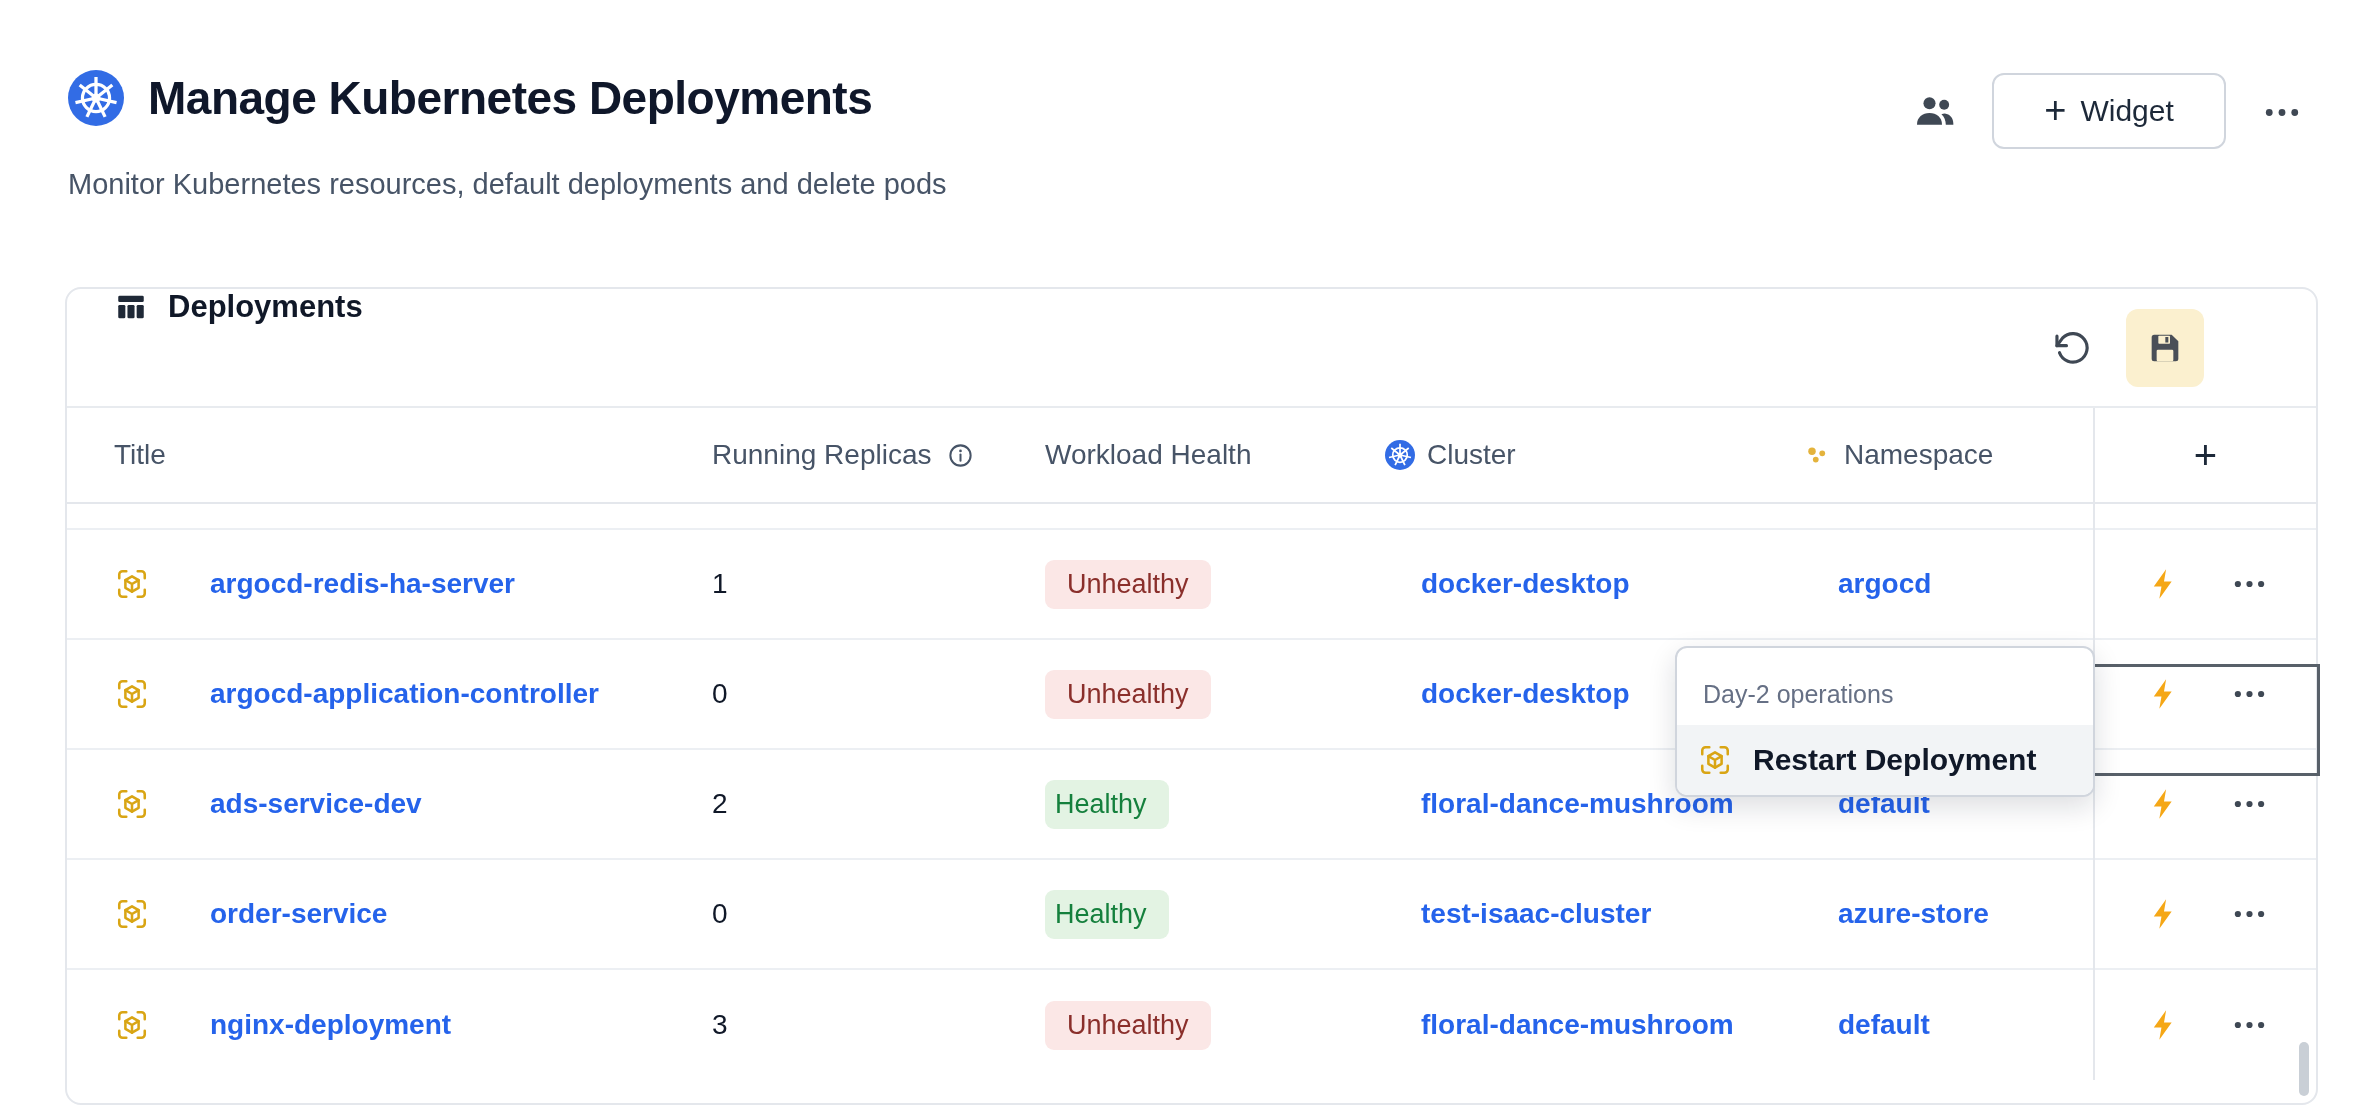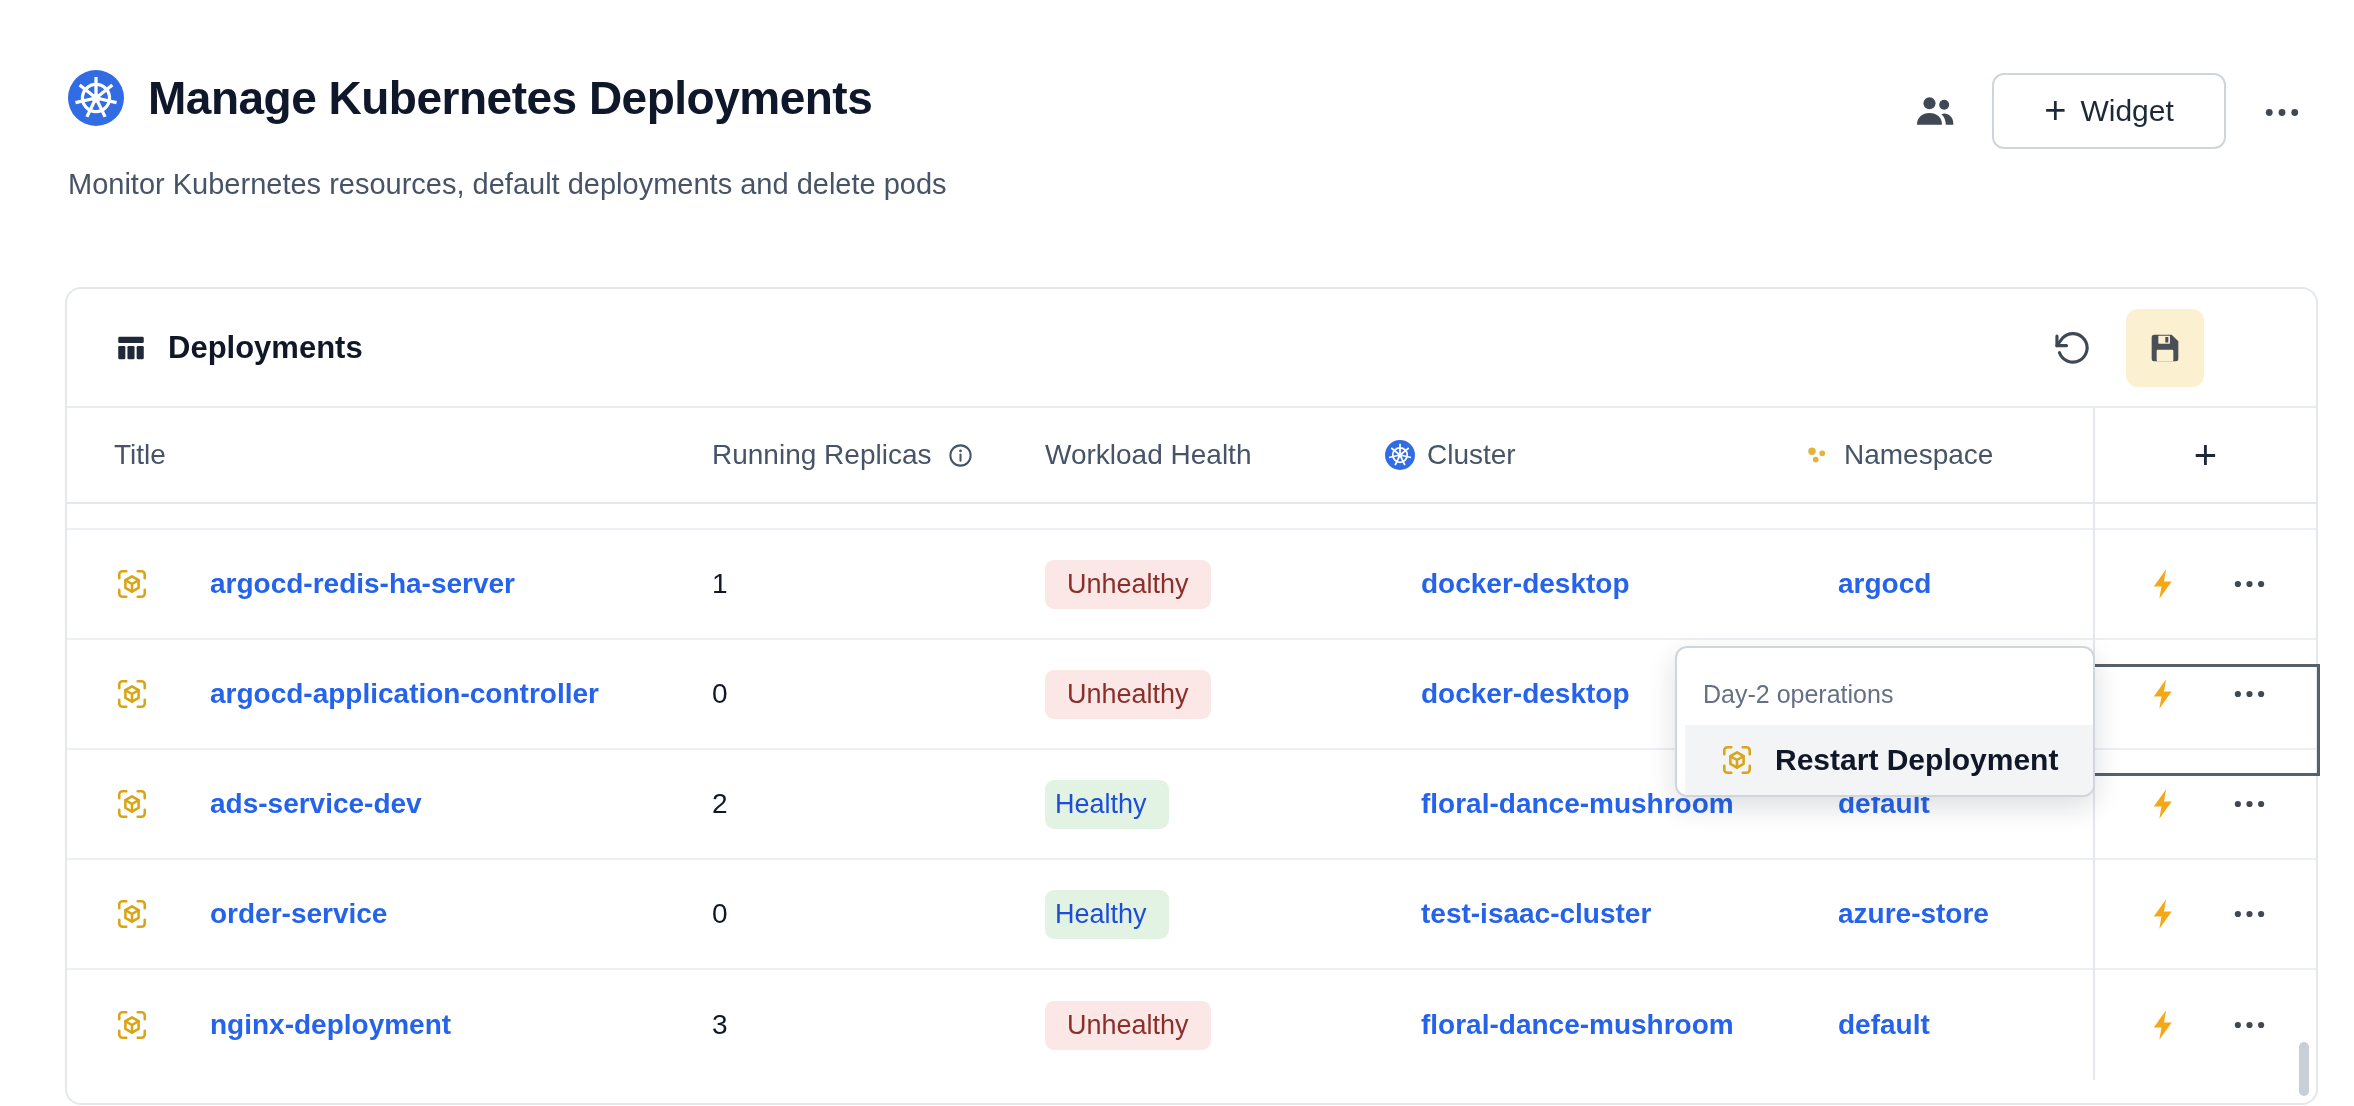--- a/index.html
+++ b/index.html
@@ -30,21 +30,21 @@
   .widget-btn .plus{font-size:38px;font-weight:400;color:#1d2939;line-height:1;margin-top:-3px;}
   .page-menu-btn{position:absolute;left:2252px;top:92px;width:60px;height:40px;display:flex;align-items:center;justify-content:center;color:#3f4854;}
   .page-menu-btn svg{width:34px;height:9px;fill:currentColor;}
 
   
   .card{
     position:absolute;left:65px;top:287px;width:2253px;height:818px;
     border:2px solid #e4e7ec;border-radius:16px;background:#fff;overflow:hidden;
     box-sizing:border-box;
   }
-  .card-header{position:relative;height:117px;border-bottom:2px solid #e8ebef;display:flex;align-items:center;}
+  .card-header{position:relative;height:117px;border-bottom:2px solid #e8ebef;display:flex;align-items:flex-start;}
   .card-title-wrap{display:flex;align-items:center;gap:20px;margin-left:47px;}
   .card-title-wrap svg{width:34px;height:34px;}
   .card-title{font-size:31px;font-weight:600;color:#101828;}
   .card-actions{position:absolute;right:112px;top:0;height:117px;display:flex;align-items:center;gap:26px;}
   .undo-btn{width:56px;height:56px;display:flex;align-items:center;justify-content:center;border-radius:10px;}
   .undo-btn svg{width:38px;height:38px;}
   .save-btn{width:78px;height:78px;background:#fbf0cf;border-radius:12px;display:flex;align-items:center;justify-content:center;}
   .save-btn svg{width:40px;height:40px;}
 
   
@@ -58,35 +58,35 @@
   .th-add{display:flex;align-items:center;justify-content:center;font-size:40px;font-weight:300;color:#1d2939;}
   .sliver{height:24px;border-bottom:2px solid #eceff3;}
   .trow{height:110px;border-bottom:2px solid #eceff3;font-size:28px;}
   .trow:last-child{border-bottom:none;}
   .title-cell{display:flex;align-items:center;gap:24px;}
   .cube-ic{width:36px;height:36px;flex:0 0 auto;}
   .link{color:#2563eb;font-weight:600;font-size:28px;margin-left:36px;}
   .replicas{color:#101828;}
   .badge{display:inline-block;font-size:27px;padding:9px 22px;border-radius:9px;font-weight:500;}
   .badge.unhealthy{background:#fbe7e6;color:#8a2f2b;}
-  .badge.healthy{background:#e3f3e3;color:#1d4ed8;padding-left:10px;}
+  .badge.healthy{background:#e3f3e3;color:#15803d;padding-left:10px;}
   .actions{display:flex;align-items:center;justify-content:center;gap:52px;}
   .bolt-btn svg{width:36px;height:36px;}
   .row-menu-btn{color:#3f4854;display:flex;align-items:center;}
   .row-menu-btn svg{width:31px;height:8px;fill:currentColor;}
 
   
   .focus-rect{position:absolute;left:2092px;top:664px;width:228px;height:112px;border:3px solid #586069;box-sizing:border-box;z-index:15;pointer-events:none;}
   .popup{
     position:absolute;left:1675px;top:646px;width:420px;z-index:20;
     background:#fff;border:2px solid #d0d5dd;border-radius:12px;
     box-shadow:0 10px 28px rgba(16,24,40,.14);box-sizing:border-box;overflow:hidden;
   }
   .popup-header{padding:32px 26px 16px 26px;font-size:25px;color:#667085;}
-  .popup-item{display:flex;align-items:center;gap:20px;background:#f2f4f6;padding:17px 34px;cursor:pointer;margin-left:8px;}
+  .popup-item{display:flex;align-items:center;gap:20px;background:#f2f4f6;padding:17px 20px;cursor:pointer;}
   .popup-item svg{width:36px;height:36px;flex:0 0 auto;}
   .popup-item-label{font-size:30px;font-weight:600;color:#101828;}
 
   .scroll-thumb{position:absolute;left:2297px;top:1040px;width:10px;height:54px;border-radius:6px;background:#c9cfd6;z-index:5;}
 </style>
 </head>
 <body>
 
 <svg width="0" height="0" style="position:absolute" aria-hidden="true">
   <defs>

